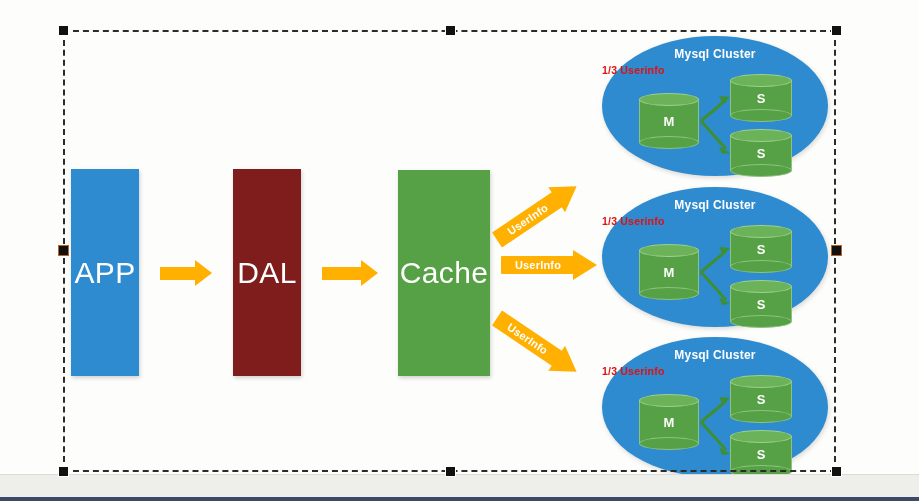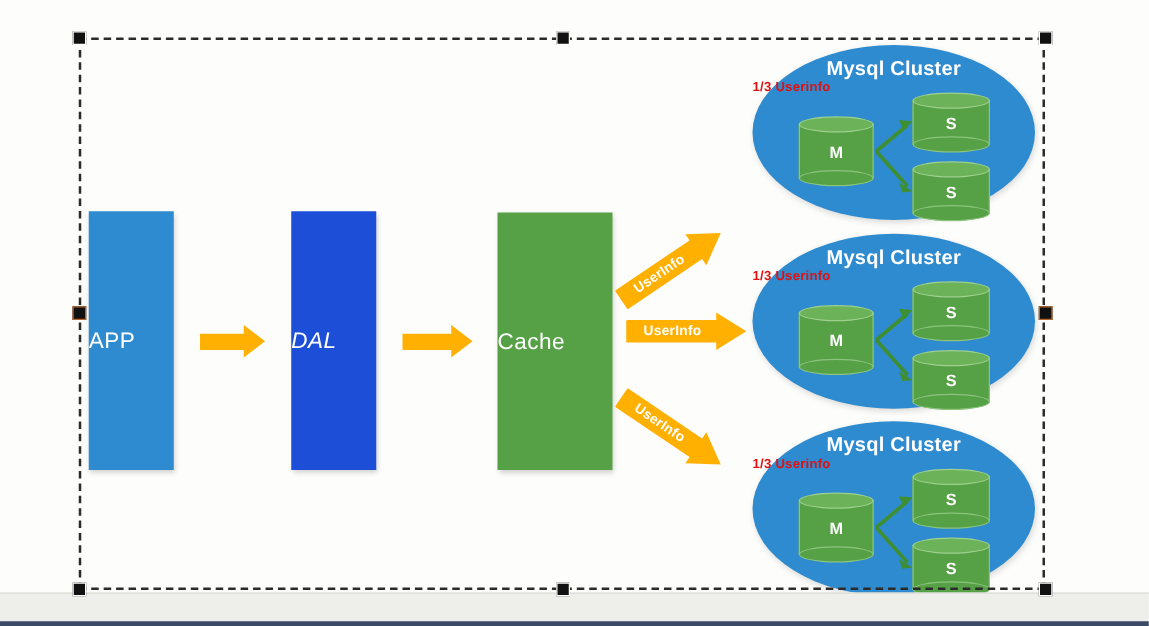--- a/index.html
+++ b/index.html
@@ -30,26 +30,26 @@
     position:absolute;width:11px;height:11px;background:#111;
     border:1px solid #ffffff;box-sizing:border-box;z-index:40;
   }
   .handle.side{background:#111;border:1px solid #b5642a;}
 
   
   .canvas{position:absolute;left:0;top:0;width:919px;height:501px;}
 
   
   .proc-box{
-    position:absolute;display:flex;align-items:center;
-    color:#ffffff;font-size:18px;font-weight:400;letter-spacing:.4px;
+    position:absolute;display:flex;align-items:center;justify-content:center;
+    color:#ffffff;font-size:30px;font-weight:400;letter-spacing:.4px;
     box-shadow:1px 2px 4px rgba(0,0,0,.18);
   }
   .proc-box.app   {left:71px; top:169px; width:68px;  height:207px; background:#2E8BD0;}
-  .proc-box.dal   {left:233px;top:169px; width:68px;  height:207px; background:#1d4ed8;font-style:italic;}
+  .proc-box.dal   {left:233px;top:169px; width:68px;  height:207px; background:#7f1d1d;}
   .proc-box.cache {left:398px;top:170px; width:92px;  height:206px; background:#56A046;}
 
   
   .chev{position:absolute;height:26px;}
   .chev .shaft{
     position:absolute;left:0;top:7px;height:13px;background:#FFB000;
   }
   .chev .head{
     position:absolute;top:0;width:0;height:0;
     border-top:13px solid transparent;border-bottom:13px solid transparent;
@@ -87,21 +87,21 @@
   .cluster{
     position:absolute;width:226px;height:140px;border-radius:50%;
     background:#2E8BD0;box-shadow:1px 2px 5px rgba(0,0,0,.15);
   }
   .cluster.c1{left:602px;top:36px;}
   .cluster.c2{left:602px;top:187px;}
   .cluster.c3{left:602px;top:337px;}
 
   .cl-title{
     position:absolute;left:0;top:11px;width:226px;text-align:center;
-    color:#ffffff;font-size:16px;font-weight:700;letter-spacing:.2px;
+    color:#ffffff;font-size:12px;font-weight:700;letter-spacing:.2px;
   }
   .cl-sub{
     position:absolute;left:0;top:28px;width:226px;text-align:left;
     color:#E01010;font-size:10.5px;font-weight:700;letter-spacing:.2px;
   }
 
   
   .cyl{position:absolute;}
   .cyl .body{
     position:absolute;left:0;top:6px;width:100%;height:calc(100% - 12px);

